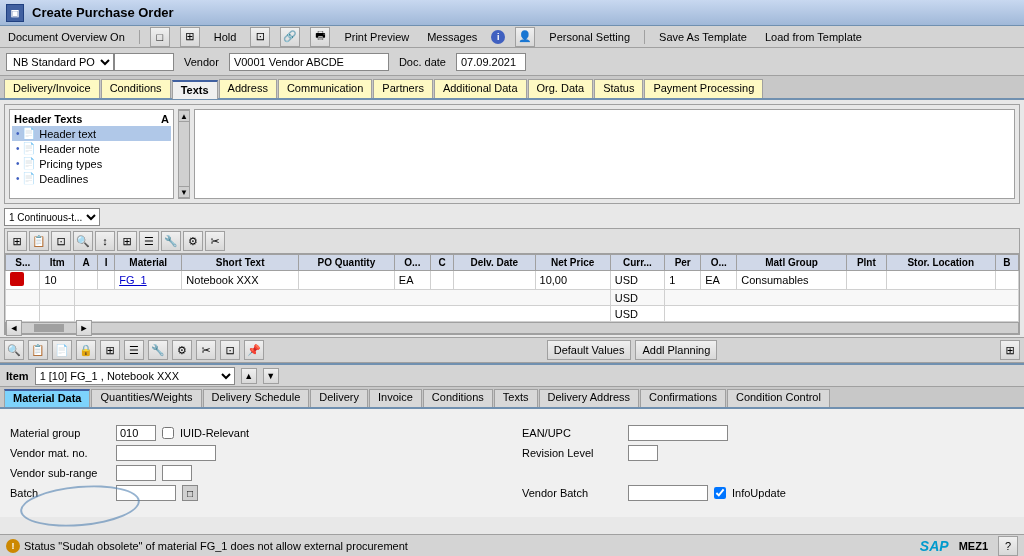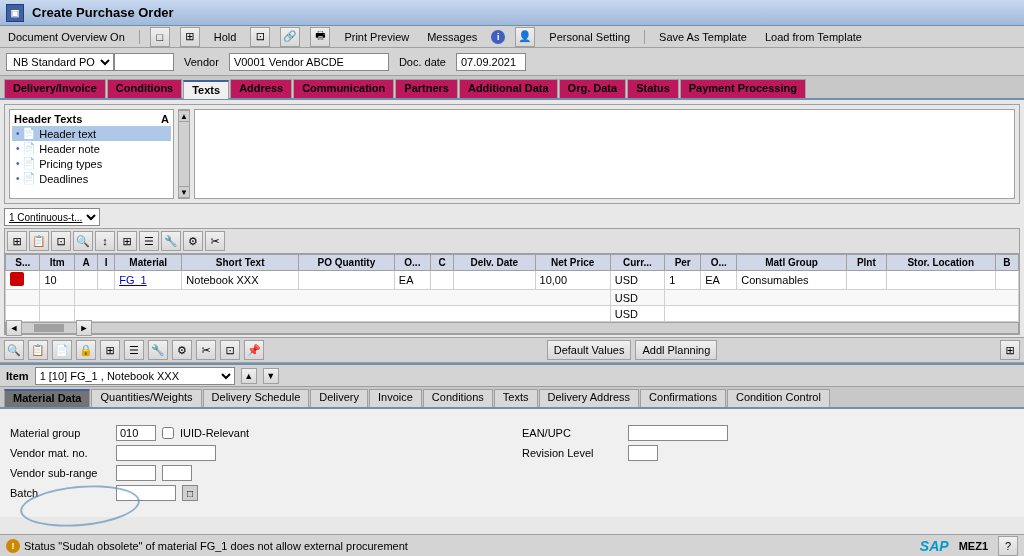--- a/index.html
+++ b/index.html
@@ -80,23 +80,22 @@
       display: flex;
       gap: 1px;
       height: 24px;
     }
     .tab {
       padding: 2px 8px;
       font-size: 11px;
       cursor: pointer;
       border: 1px solid #a0a0a0;
       border-bottom: none;
-      background: #be185d;
+      background: #fef9c3;
       color: #000;
-      font-weight: bold;
     }
     .tab.active {
       background: #f0f0f0;
       border-top: 2px solid #4060a0;
       font-weight: bold;
       position: relative;
       top: 1px;
     }
 
     
@@ -239,21 +238,21 @@
     }
     .item-tab {
       padding: 1px 8px;
       font-size: 11px;
       cursor: pointer;
       border: 1px solid #a0a0a0;
       border-bottom: none;
       background: #d8d8d8;
     }
     .item-tab.active {
-      background: #737373;
+      background: #7dd3fc;
       border-top: 2px solid #4060a0;
       font-weight: bold;
     }
 
     
     .material-form {
       background: #f0f0f0;
       padding: 14px 10px;
       display: grid;
       grid-template-columns: 1fr 1fr;
@@ -445,21 +444,21 @@
       <div style="flex:1;"></div>
       <div class="texts-scroll-btn">▼</div>
     </div>
     <div style="display:flex; flex-direction:column; flex:1;">
       <div class="text-area-wrapper" style="flex:1;">
         <textarea style="width: 100%; height: 100%; border: none; resize: none; font-size: 11px; outline: none;"></textarea>
       </div>
     </div>
   </div>
 
-  <div style="margin: 0 4px 2px 4px; display:flex; align-items:center; gap:4px;text-decoration:underline;">
+  <div style="margin: 0 4px 2px 4px; display:flex; align-items:center; gap:4px;">
     <select class="format-select">
       <option>1 Continuous-t...</option>
     </select>
   </div>
 
   <div class="items-section">
 
     <div class="items-toolbar">
       <div class="toolbar-icon-btn">⊞</div>
       <div class="toolbar-icon-btn">📋</div>
@@ -615,20 +614,26 @@
         <div class="form-row">
           <span class="form-label">EAN/UPC</span>
           <input class="form-input" type="text" value="" style="width: 100px;">
         </div>
         <div class="form-row">
           <span class="form-label">Revision Level</span>
           <input class="form-input" type="text" value="" style="width: 30px;">
         </div>
         <div class="form-row">
         </div>
+        <div class="form-row">
+          <span class="form-label">Vendor Batch</span>
+          <input class="form-input" type="text" value="" style="width: 80px;">
+          <input type="checkbox" class="form-checkbox" checked="" style="">
+          <span style="font-size:11px;">InfoUpdate</span>
+        </div>
       </div>
     </div>
   </div>
 
   <div class="hand-drawn-circle"></div>
 
   <div class="status-bar">
     <div style="display:flex; align-items:center;">
       <span class="status-icon">!</span>
       <span>Status "Sudah obsolete" of material FG_1 does not allow external procurement</span>

